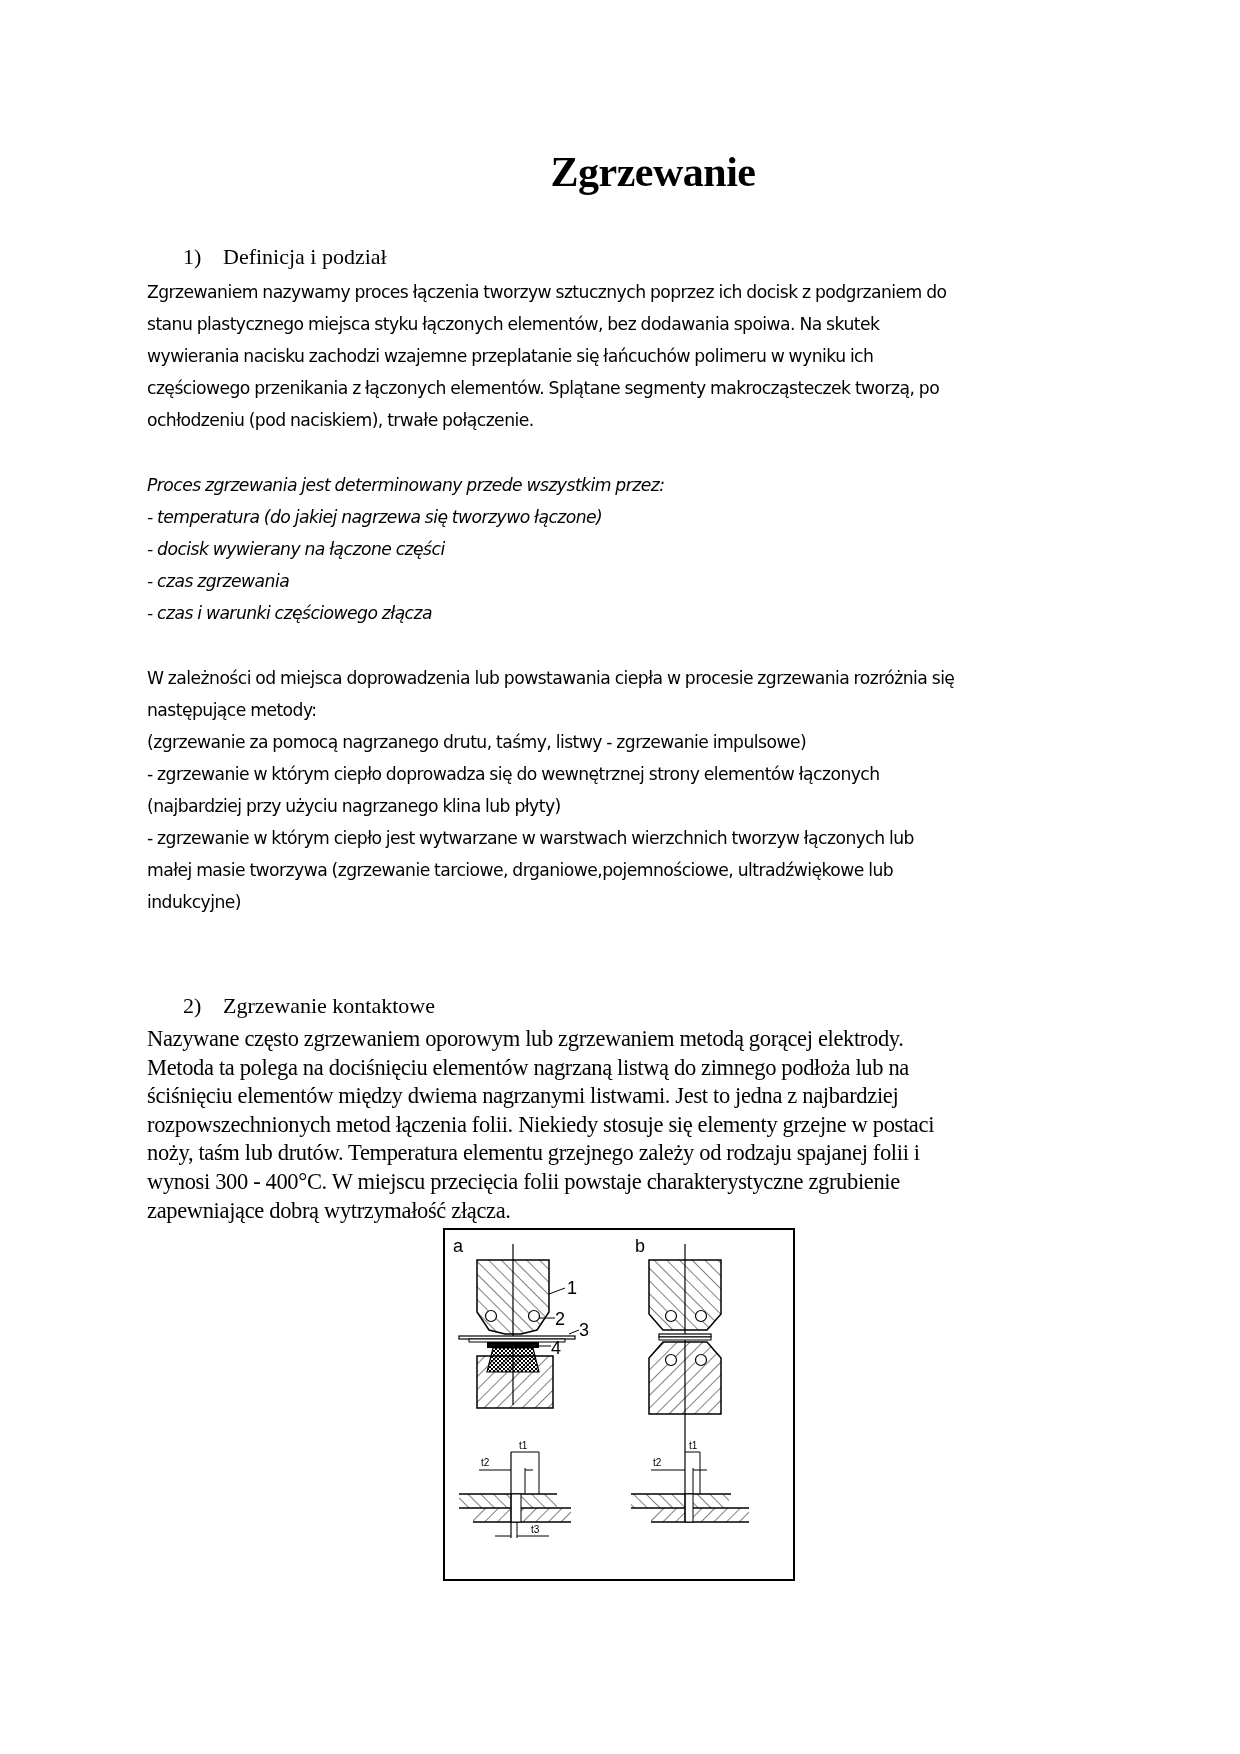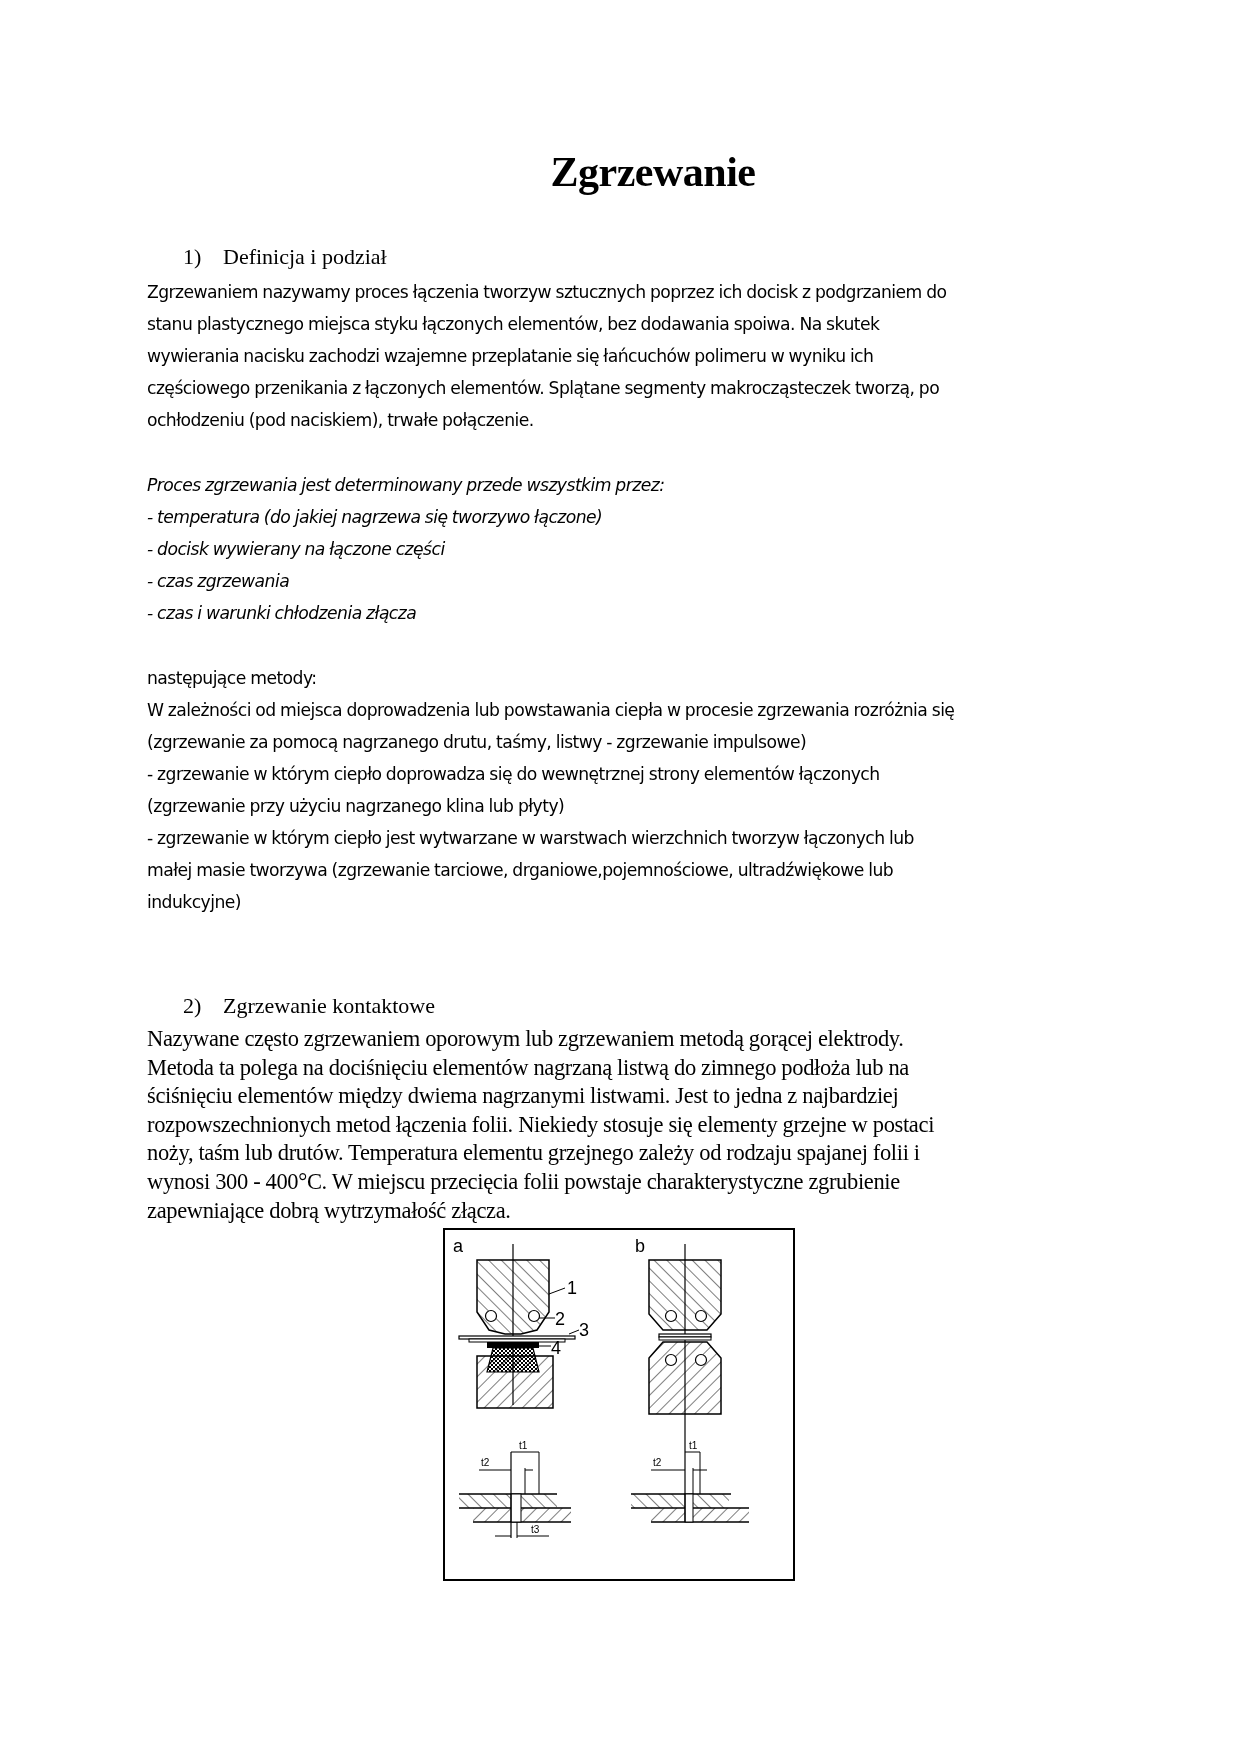--- a/index.html
+++ b/index.html
@@ -50,29 +50,29 @@
     <span class="ln">wywierania nacisku zachodzi wzajemne przeplatanie się łańcuchów polimeru w wyniku ich</span>
     <span class="ln">częściowego przenikania z łączonych elementów. Splątane segmenty makrocząsteczek tworzą, po</span>
     <span class="ln">ochłodzeniu (pod naciskiem), trwałe połączenie.</span>
   </div>
 
   <div class="sans" style="top:469px;font-style:italic;">
     <span class="ln">Proces zgrzewania jest determinowany przede wszystkim przez:</span>
     <span class="ln">- temperatura (do jakiej nagrzewa się tworzywo łączone)</span>
     <span class="ln">- docisk wywierany na łączone części</span>
     <span class="ln">- czas zgrzewania</span>
-    <span class="ln">- czas i warunki chłodzenia złącza</span>
+    <span class="ln">- czas i warunki częściowego złącza</span>
   </div>
 
   <div class="sans" style="top:662px;">
+    <span class="ln">W zależności od miejsca doprowadzenia lub powstawania ciepła w procesie zgrzewania rozróżnia się</span>
     <span class="ln">następujące metody:</span>
-    <span class="ln">W zależności od miejsca doprowadzenia lub powstawania ciepła w procesie zgrzewania rozróżnia się</span>
     <span class="ln">(zgrzewanie za pomocą nagrzanego drutu, taśmy, listwy - zgrzewanie impulsowe)</span>
     <span class="ln">- zgrzewanie w którym ciepło doprowadza się do wewnętrznej strony elementów łączonych</span>
-    <span class="ln">(zgrzewanie przy użyciu nagrzanego klina lub płyty)</span>
+    <span class="ln">(najbardziej przy użyciu nagrzanego klina lub płyty)</span>
     <span class="ln">- zgrzewanie w którym ciepło jest wytwarzane w warstwach wierzchnich tworzyw łączonych lub</span>
     <span class="ln">małej masie tworzywa (zgrzewanie tarciowe, drganiowe,pojemnościowe, ultradźwiękowe lub</span>
     <span class="ln">indukcyjne)</span>
   </div>
 
   <div class="h-sec" style="top:975px;">
     <span class="num">2)</span><span>Zgrzewanie kontaktowe</span>
   </div>
 
   <div class="serif" style="top:1025px;">

